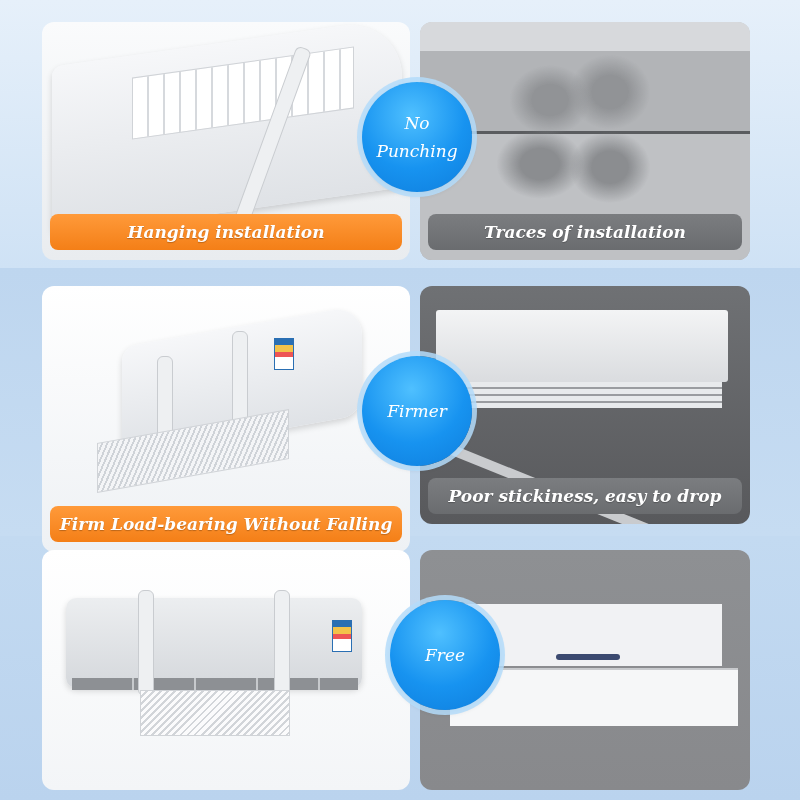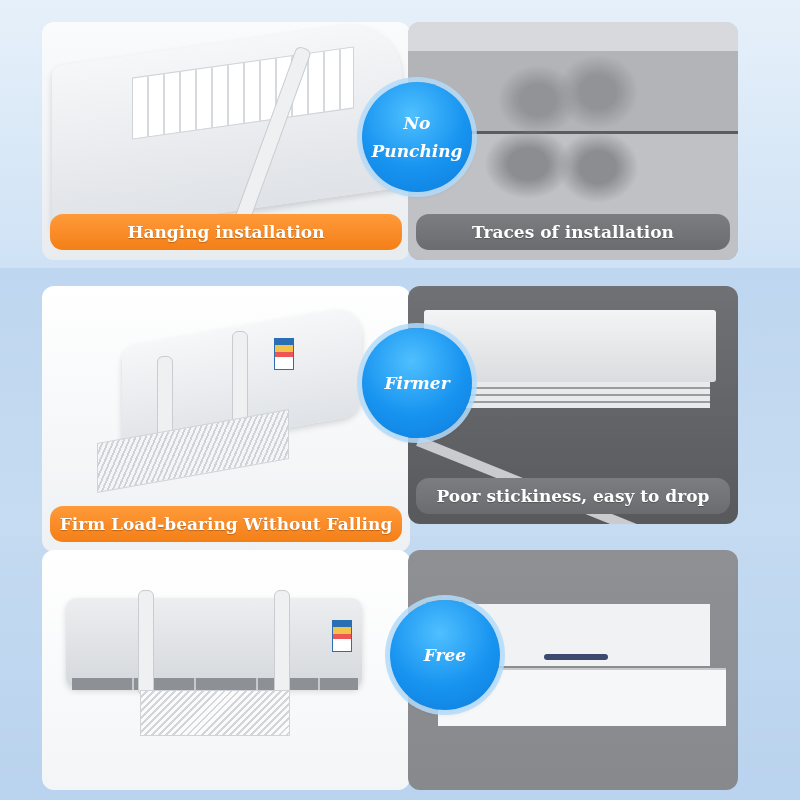--- a/index.html
+++ b/index.html
@@ -5,31 +5,31 @@
   html,body{margin:0;padding:0;}
   body{width:800px;height:800px;overflow:hidden;position:relative;
     background:linear-gradient(180deg,#e3eef9 0%,#c9def3 35%,#bcd5ef 60%,#c3daf1 100%);
     font-family:"DejaVu Serif",serif;}
   .band{position:absolute;left:0;width:800px;}
   .band1{top:0;height:268px;background:linear-gradient(180deg,#e6f0fa,#cfe2f5);}
   .band2{top:268px;height:268px;background:linear-gradient(180deg,#bed6ef,#c6dcf2);}
   .band3{top:536px;height:264px;background:linear-gradient(180deg,#c3daf1,#bad3ee);}
   .panel{position:absolute;border-radius:12px;overflow:hidden;}
   .panel.left{left:42px;width:368px;background:#fdfdfd;}
-  .panel.right{left:408px;width:330px;}
-  .label{position:absolute;left:8px;right:8px;bottom:10px;height:36px;border-radius:13px;
+  .panel.right{left:420px;width:330px;}
+  .label{position:absolute;left:8px;right:8px;bottom:10px;height:36px;border-radius:8px;
     display:flex;align-items:center;justify-content:center;color:#fff;
-    font-weight:bold;font-size:17px;text-shadow:0 1px 1px rgba(0,0,0,.25);}
+    font-style:italic;font-weight:bold;font-size:17px;text-shadow:0 1px 1px rgba(0,0,0,.25);}
   .label.orange{background:linear-gradient(180deg,#ff9a3a,#f47f17);}
   .label.gray{background:linear-gradient(180deg,#7b7d80,#6a6c6f);}
   .badge{position:absolute;left:362px;width:110px;height:110px;border-radius:50%;
     background:radial-gradient(circle at 45% 30%,#4fc0ff,#1793f0 55%,#0e7ddc);
     box-shadow:0 0 0 5px rgba(180,220,250,.85),0 2px 6px rgba(0,0,0,.2);
     display:flex;flex-direction:column;align-items:center;justify-content:center;
-    color:#fff;font-style:italic;font-weight:bold;font-size:17px;line-height:28px;z-index:5;text-align:center;}
+    color:#fff;font-style:italic;font-weight:normal;font-size:17px;line-height:28px;z-index:5;text-align:center;}
   
   .ac{position:absolute;background:linear-gradient(180deg,#f6f7f9,#dfe2e6);border-radius:14px 30px 20px 10px;box-shadow:0 3px 6px rgba(0,0,0,.15);}
   .strap{position:absolute;width:14px;background:#eef0f2;border:1px solid #c9ccd0;border-radius:6px;}
   .grille{position:absolute;background:repeating-linear-gradient(115deg,#f4f5f7 0 3px,#cfd3d8 3px 5px);border:1px solid #d0d3d7;}
   .sticker{position:absolute;width:18px;height:30px;background:linear-gradient(180deg,#2a6fb3 0 20%,#f3c24a 20% 45%,#e55 45% 60%,#fff 60%);border:1px solid #2a6fb3;}
   .wall{position:absolute;inset:0;}
 </style>
 </head>
 <body>
 
@@ -60,21 +60,21 @@
   <div class="strap" style="left:190px;top:45px;height:105px;"></div>
   <div class="grille" style="left:55px;top:140px;width:190px;height:48px;transform:skewY(-10deg);"></div>
   <div class="label orange">Firm Load-bearing Without Falling</div>
 </div>
 <div class="panel right" style="top:286px;height:238px;background:linear-gradient(180deg,#6f7174,#58595c);">
   <div style="position:absolute;left:16px;top:24px;width:292px;height:72px;background:linear-gradient(180deg,#f3f4f5,#dadcdf);border-radius:3px;"></div>
   <div style="position:absolute;left:40px;top:96px;width:262px;height:26px;background:repeating-linear-gradient(180deg,#e8eaec 0 5px,#9a9ca0 5px 7px);"></div>
   <div style="position:absolute;left:10px;top:150px;width:260px;height:10px;background:#c9cbce;transform:rotate(22deg);transform-origin:left;"></div>
   <div class="label gray">Poor stickiness, easy to drop</div>
 </div>
-<div class="badge" style="top:328px;">
+<div class="badge" style="top:356px;">
   <span>Firmer</span>
 </div>
 
 <div class="panel left" style="top:550px;height:240px;background:linear-gradient(180deg,#ffffff,#f3f5f7);">
   <div class="ac" style="left:24px;top:48px;width:296px;height:90px;border-radius:10px;background:linear-gradient(180deg,#eceef0,#d5d8dc);"></div>
   <div style="position:absolute;left:30px;top:128px;width:286px;height:12px;background:repeating-linear-gradient(90deg,#8d9094 0 60px,#c7cacd 60px 62px);"></div>
   <div class="sticker" style="left:290px;top:70px;"></div>
   <div class="strap" style="left:96px;top:40px;height:104px;"></div>
   <div class="strap" style="left:232px;top:40px;height:104px;"></div>
   <div class="grille" style="left:98px;top:140px;width:148px;height:44px;background:repeating-linear-gradient(135deg,#fbfbfc 0 3px,#d2d5d9 3px 5px);"></div>

